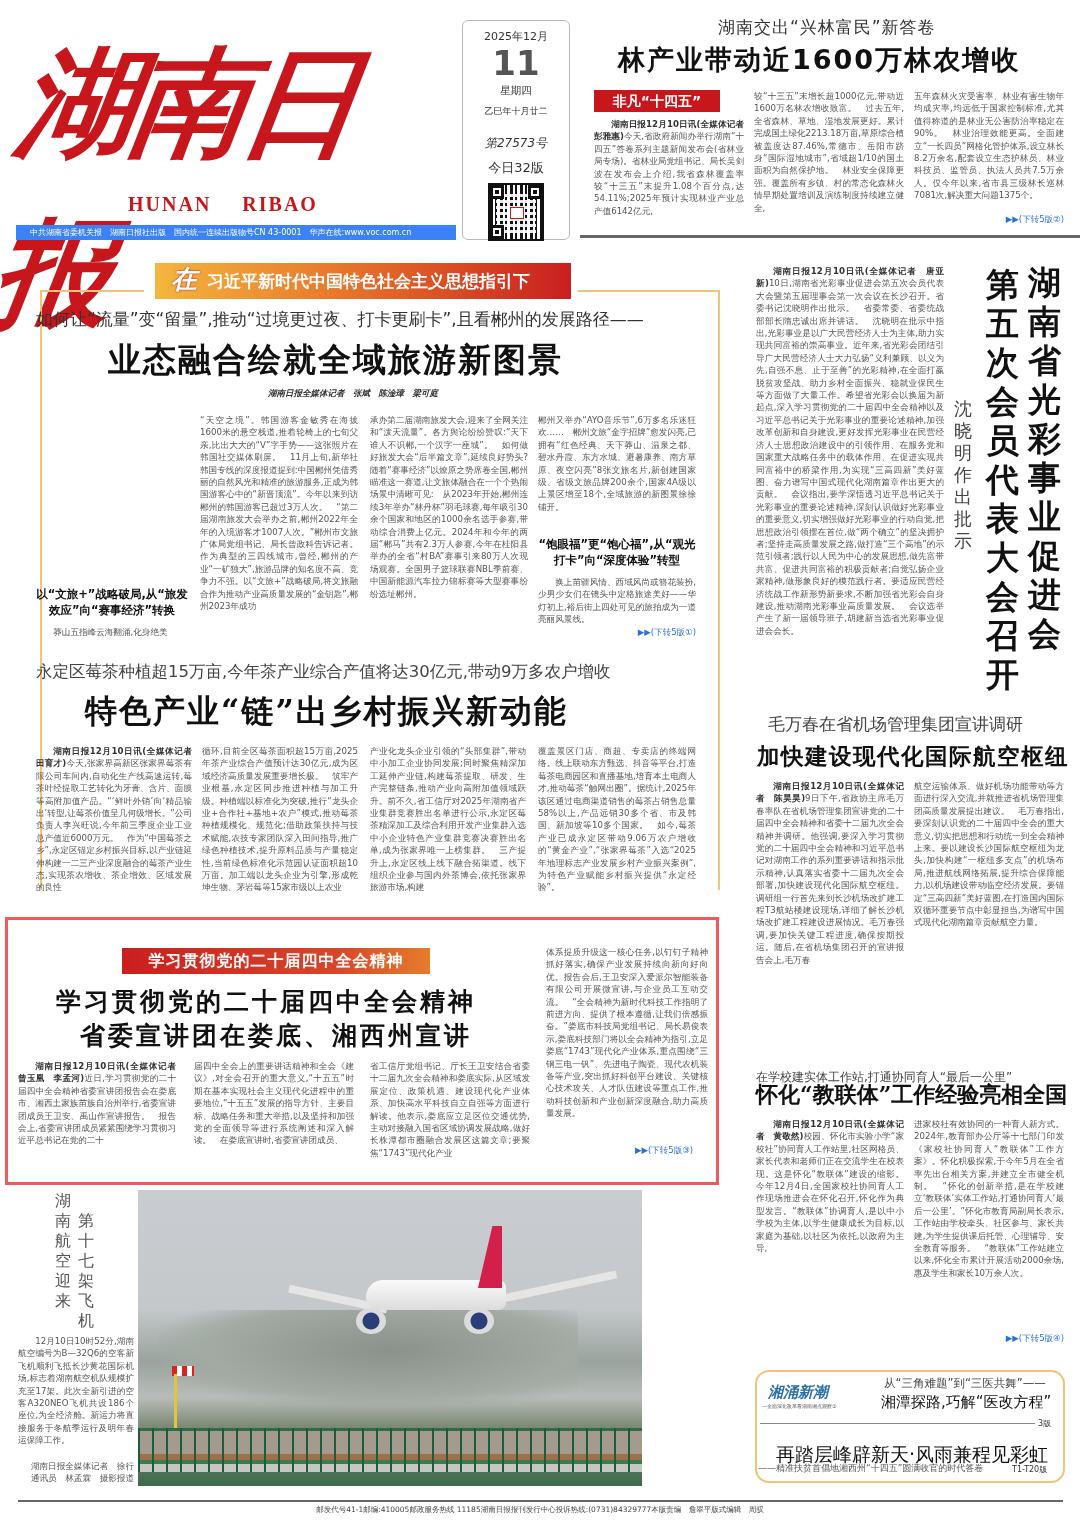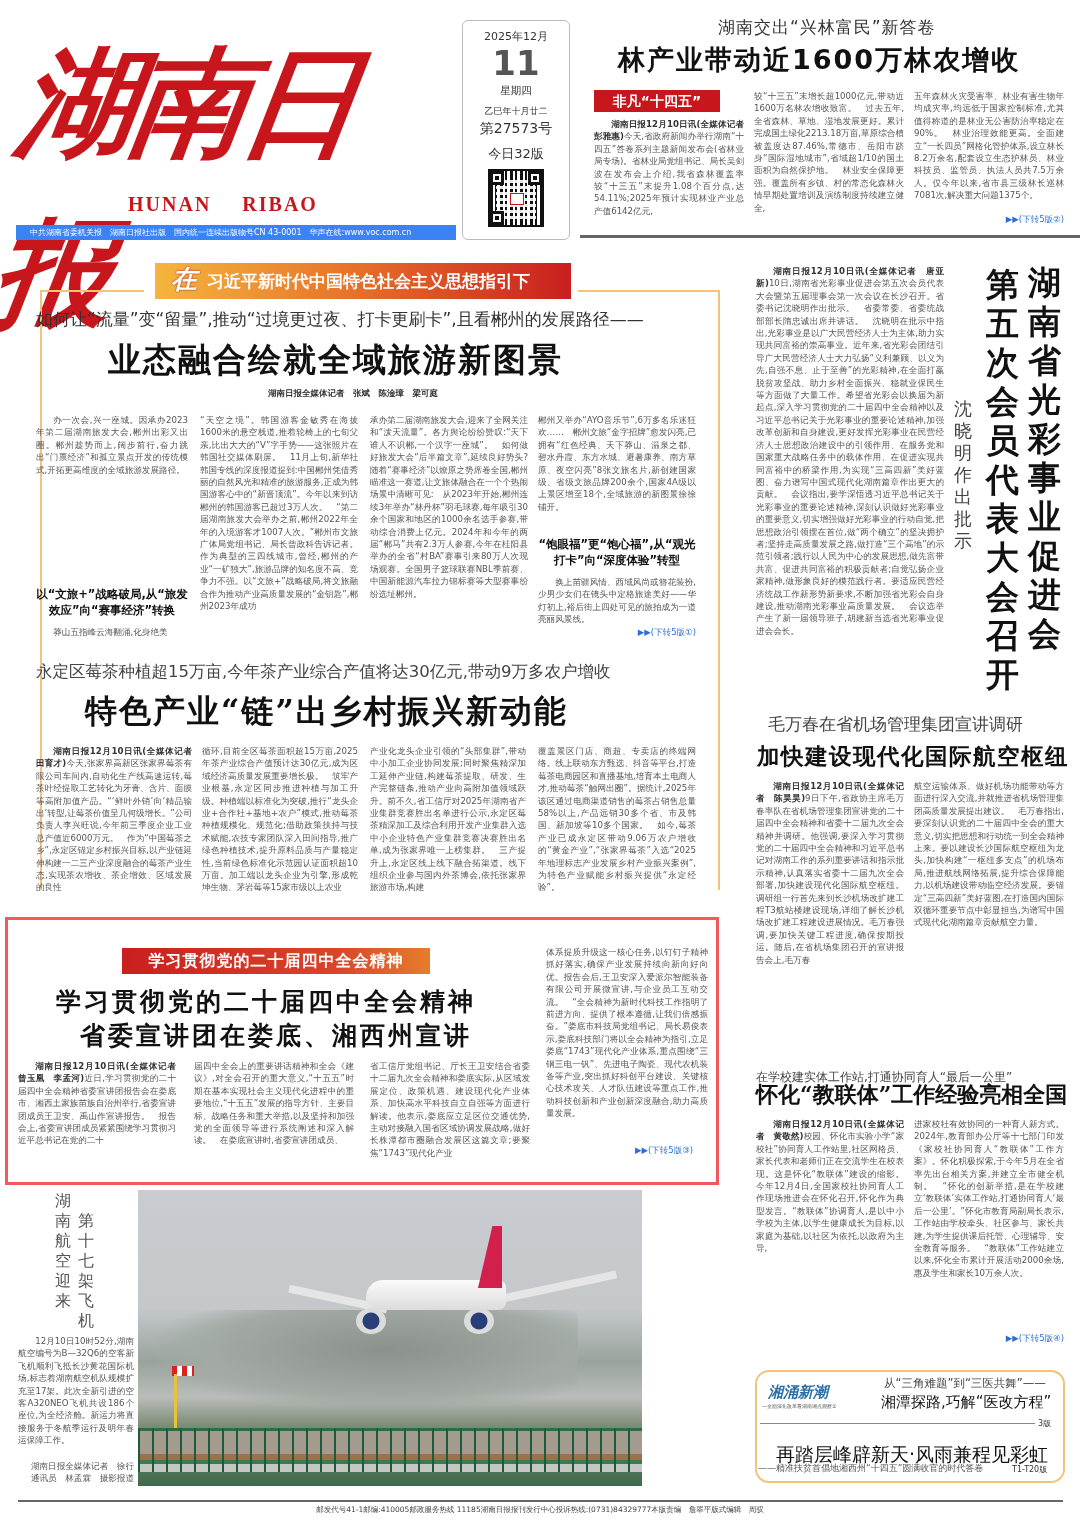--- a/index.html
+++ b/index.html
@@ -14,21 +14,21 @@
 
   
   #masthead-logo { left: 18px; top: 18px; width: 420px; height: 180px; color: #c8161d; font-family: "DejaVu Serif", "Liberation Serif", serif; font-size: 118px; font-weight: bold; font-style: italic; letter-spacing: -6px; line-height: 170px; transform: skewX(-8deg); }
   #masthead-en { left: 128px; top: 193px; font-family: "Liberation Serif", "DejaVu Serif", serif; font-weight: bold; font-size: 20px; color: #c8161d; letter-spacing: 2px; word-spacing: 24px; }
   #masthead-bar { left: 16px; top: 225px; width: 440px; height: 15px; background: #3b82f6; color: #fff; font-size: 8px; line-height: 15px; padding-left: 14px; white-space: nowrap; overflow: hidden; }
   #datebox { left: 462px; top: 20px; width: 108px; height: 220px; border: 1px solid #bbb; border-radius: 6px; text-align: center; color: #333; }
   #datebox .ym { font-size: 11px; margin-top: 8px; }
   #datebox .day { font-size: 34px; font-weight: bold; color: #555; line-height: 38px; }
   #datebox .wd { font-size: 10.5px; margin-top: 2px; }
   #datebox .lunar { font-size: 9px; margin-top: 7px; }
-  #datebox .issue { font-size: 14px; margin-top: 2px; }
+  #datebox .issue { font-size: 12px; margin-top: 17px; font-style: italic; }
   #datebox .pages { font-size: 13px; margin-top: 7px; }
   #qr { margin: 6px auto 0; width: 56px; height: 58px; background:
       repeating-linear-gradient(90deg, #111 0 3px, #fff 3px 5px, #111 5px 7px, #fff 7px 10px),
       #fff; position: relative; border: 2px solid #111; }
   #qr::before { content: ""; position: absolute; inset: 6px; background: repeating-linear-gradient(0deg, rgba(255,255,255,.9) 0 3px, transparent 3px 6px); }
   #qr .mk { position: absolute; width: 14px; height: 14px; border: 3px solid #111; background: #fff; }
   #qr .mk::after { content: ""; position: absolute; inset: 2px; background: #111; }
   #qr .c { position: absolute; left: 20px; top: 22px; width: 14px; height: 12px; background: #fff; border: 1px solid #c8161d; }
 
   
@@ -38,21 +38,21 @@
   #top-rule { left: 580px; top: 235px; width: 500px; height: 3px; background: #666; }
 
   
   #feature-frame { left: 40px; top: 290px; width: 680px; height: 600px; border: 2px solid #f2c37a; border-top: none; border-bottom: none; }
   #frame-top-l { left: 40px; top: 290px; width: 104px; height: 2px; background: #f2c37a; }
   #frame-top-r { left: 578px; top: 290px; width: 142px; height: 2px; background: #f2c37a; }
   #banner-xi { left: 155px; top: 263px; width: 416px; height: 36px; background: linear-gradient(90deg, #f4b63e 0%, #e8752a 45%, #c91f1f 100%); color: #fff; font-weight: bold; font-size: 17px; line-height: 36px; padding-left: 52px; }
   #banner-xi .zai { position: absolute; left: 16px; top: -2px; font-family: "DejaVu Serif", serif; font-style: italic; font-size: 26px; color: #fff; text-shadow: 0 0 2px #a02; }
   #tour-kicker { left: 36px; top: 308px; font-size: 17px; color: #333; }
   #tour-title { left: 108px; top: 338px; font-family: "DejaVu Serif", "Liberation Serif", serif; font-size: 33px; font-weight: bold; color: #111; letter-spacing: 2px; }
-  #tour-byline { left: 268px; top: 388px; font-size: 8.5px; font-weight: bold; color: #333; }
+  #tour-byline { left: 268px; top: 388px; font-size: 8.5px; font-weight: bold; color: #333; font-style: italic; }
   .sub-head { font-size: 11.5px; font-weight: bold; color: #111; line-height: 16px; }
 
   #tea-kicker { left: 36px; top: 661px; font-size: 16.5px; color: #444; }
   #tea-title { left: 85px; top: 690px; font-family: "DejaVu Serif", "Liberation Serif", serif; font-size: 32px; font-weight: bold; color: #111; letter-spacing: 2px; }
 
   
   #guangcai-title-1 { left: 1028px; top: 263px; width: 40px; font-size: 33px; font-weight: bold; color: #111; line-height: 39px; }
   #guangcai-title-2 { left: 986px; top: 265px; width: 40px; font-size: 33px; font-weight: bold; color: #111; line-height: 39px; }
   #guangcai-sub { left: 954px; top: 398px; width: 24px; font-size: 18px; color: #444; line-height: 22px; }
   #airport-kicker { left: 768px; top: 713px; font-size: 17px; color: #444; }
@@ -140,21 +140,20 @@
 <div id="frame-top-r" class="abs"></div>
 <div id="banner-xi" class="abs">
   <span class="zai">在</span>
   <span>习近平新时代中国特色社会主义思想指引下</span>
 </div>
 <div id="tour-kicker" class="abs">如何让“流量”变“留量”,推动“过境更过夜、打卡更刷卡”,且看郴州的发展路径——</div>
 <div id="tour-title" class="abs">业态融合绘就全域旅游新图景</div>
 <div id="tour-byline" class="abs">湖南日报全媒体记者　张斌　陈淦璋　梁可庭</div>
 
 <div class="col body-text" style="left:36px;top:414px;width:152px;height:160px;">
-  <p>办一次会,兴一座城。因承办2023年第二届湖南旅发大会,郴州出彩又出圈。郴州趁势而上,阔步前行,奋力跳出“门票经济”和孤立景点开发的传统模式,开拓更高维度的全域旅游发展路径。</p>
 </div>
 <div class="abs sub-head" style="left:36px;top:586px;width:152px;text-align:center;">以“文旅+”战略破局,从“旅发效应”向“赛事经济”转换</div>
 <div class="col body-text" style="left:36px;top:626px;width:152px;height:14px;">
   <p>莽山五指峰云海翻涌,化身绝美</p>
 </div>
 <div class="col body-text" style="left:200px;top:414px;width:158px;height:226px;">
   <p style="text-indent:0">“天空之境”。韩国游客金敏秀在海拔1600米的悬空栈道,推着轮椅上的七旬父亲,比出大大的“V”字手势——这张照片在韩国社交媒体刷屏。　11月上旬,新华社韩国专线的深度报道提到:中国郴州凭借秀丽的自然风光和精准的旅游服务,正成为韩国游客心中的“新晋顶流”。今年以来到访郴州的韩国游客已超过3万人次。　“第二届湖南旅发大会举办之前,郴州2022年全年的入境游客才1007人次。”郴州市文旅广体局党组书记、局长曾政科告诉记者。　作为典型的三四线城市,曾经,郴州的产业“一矿独大”,旅游品牌的知名度不高、竞争力不强。以“文旅+”战略破局,将文旅融合作为推动产业高质量发展的“金钥匙”,郴州2023年成功</p>
 </div>
 <div class="col body-text" style="left:370px;top:414px;width:158px;height:226px;">
   <p style="text-indent:0">承办第二届湖南旅发大会,迎来了全网关注和“泼天流量”。各方舆论纷纷赞叹:“天下谁人不识郴,一个汉字一座城”。　如何做好旅发大会“后半篇文章”,延续良好势头?　随着“赛事经济”以燎原之势席卷全国,郴州瞄准这一赛道,让文旅体融合在一个个热闹场景中清晰可见:　从2023年开始,郴州连续3年举办“林丹杯”羽毛球赛,每年吸引30余个国家和地区的1000余名选手参赛,带动综合消费上亿元。2024年和今年的两届“郴马”共有2.3万人参赛,今年在桂阳县举办的全省“村BA”赛事引来80万人次现场观赛。全国男子篮球联赛NBL季前赛、中国新能源汽车拉力锦标赛等大型赛事纷纷选址郴州。</p>

